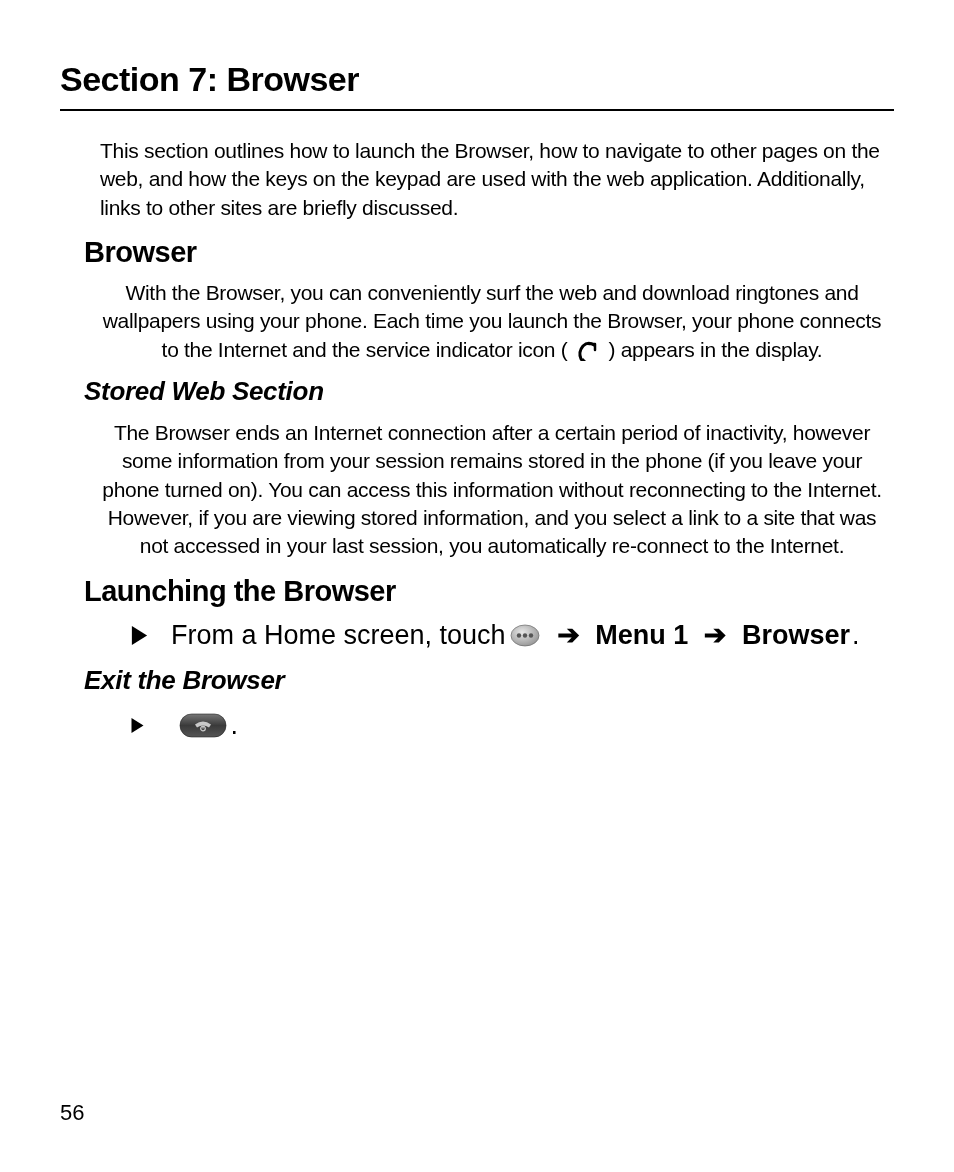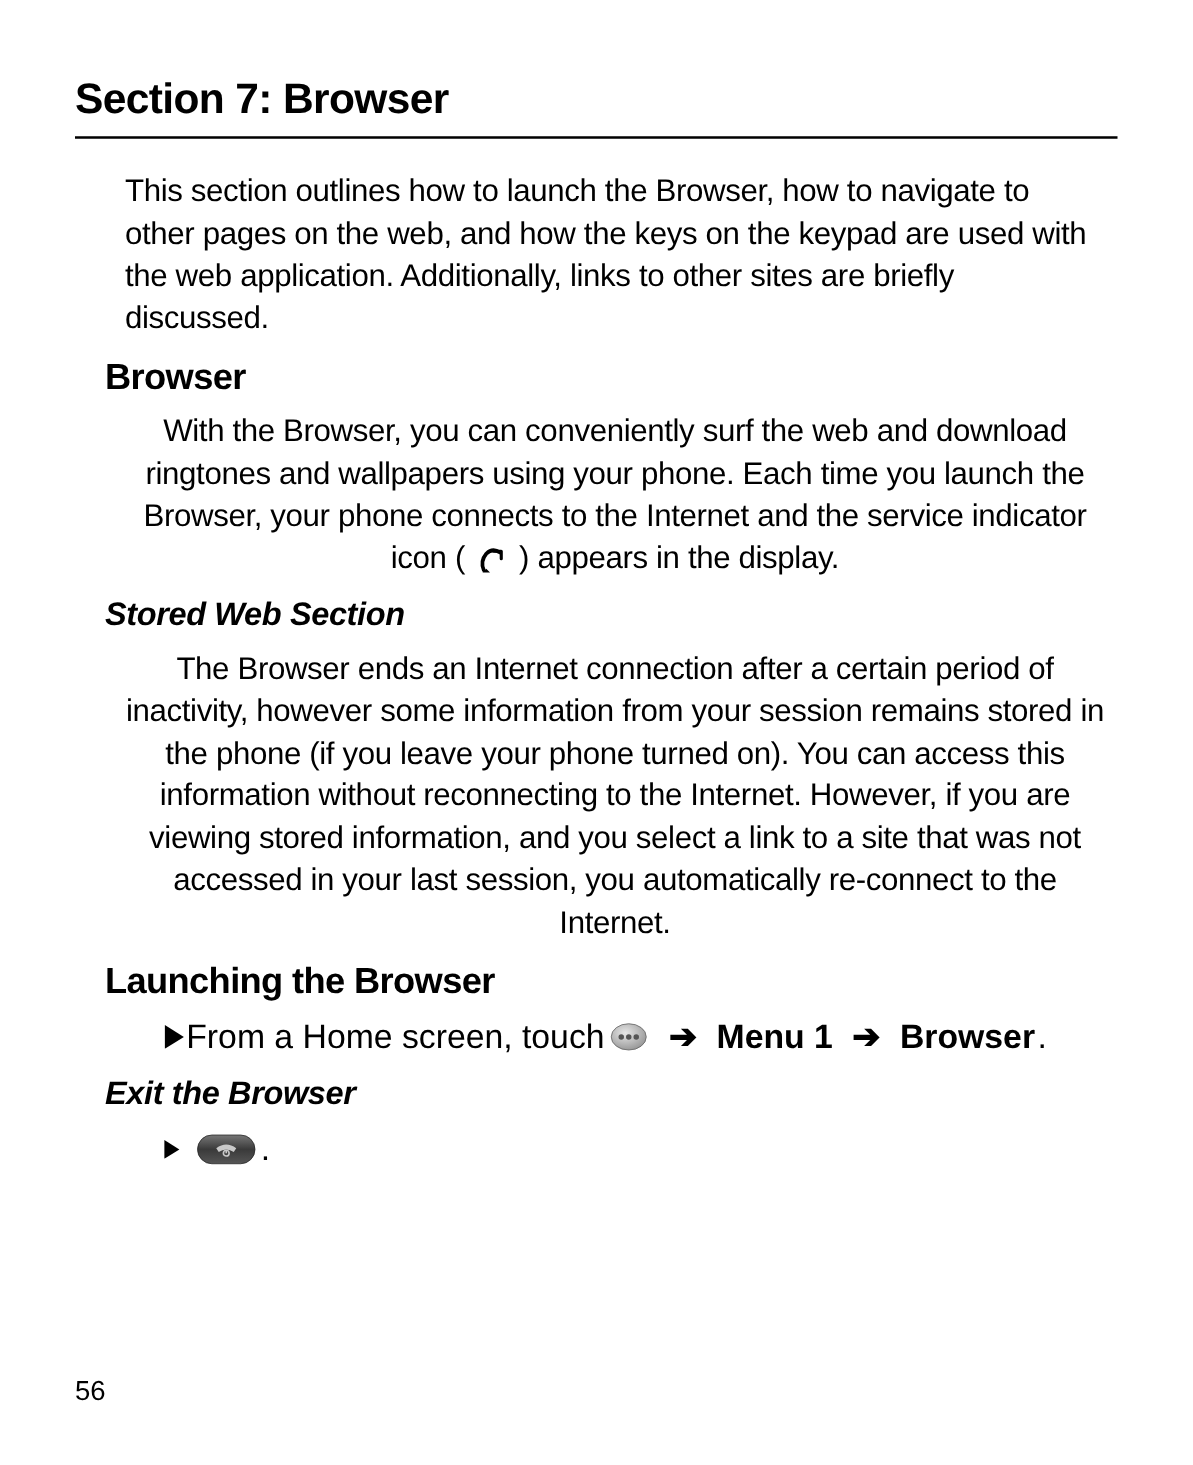--- a/index.html
+++ b/index.html
@@ -19,21 +19,21 @@
     .section-title {
       font-size: 34px;
       font-weight: 900;
       font-stretch: condensed;
       letter-spacing: -0.5px;
       padding-bottom: 10px;
       border-bottom: 2.5px solid #000;
       margin-bottom: 26px;
     }
     .body-text {
-      font-size: 25px;
+      font-size: 21px;
       line-height: 1.35;
       font-weight: 400;
       font-stretch: condensed;
       letter-spacing: -0.3px;
       margin-left: 40px;
       margin-right: 10px;
     }
     .h2 {
       font-size: 29px;
       font-weight: 900;
@@ -60,20 +60,21 @@
     .sub-para {
       margin-top: 10px;
       text-align: center;
     }
     .bullet-row {
       display: flex;
       align-items: center;
       margin-left: 70px;
       margin-top: 8px;
       margin-bottom: 8px;
+      gap: 22px;
       font-size: 27px;
       line-height: 1.3;
       text-align: right;
     }
     .bullet-marker {
       display: inline-flex;
       align-items: center;
       justify-content: center;
     }
     .bullet-marker.big svg {

